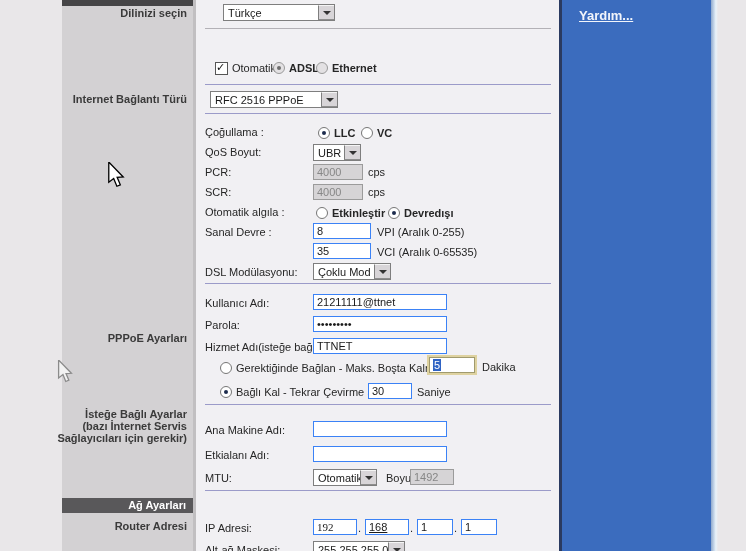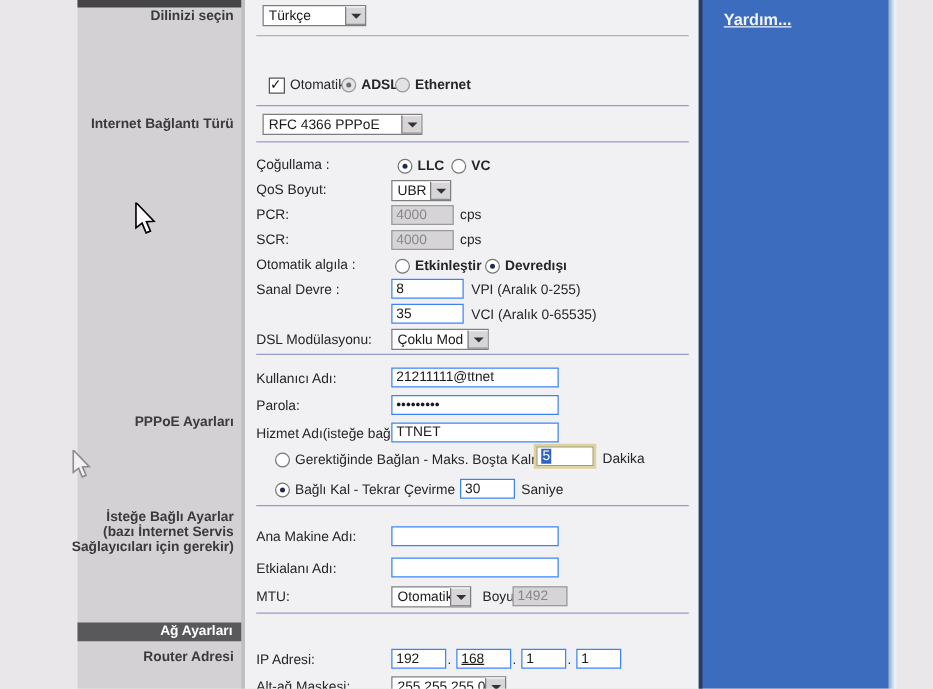--- a/index.html
+++ b/index.html
@@ -65,36 +65,36 @@
   <div class="sb-label" style="top:332px">PPPoE Ayarları</div>
   <div class="sb-label" style="top:408px">İsteğe Bağlı Ayarlar</div>
   <div class="sb-label" style="top:420px">(bazı İnternet Servis</div>
   <div class="sb-label" style="top:432px">Sağlayıcıları için gerekir)</div>
   <div class="sb-header" style="top:498px;height:15px;line-height:15px">Ağ Ayarları</div>
   <div class="sb-label" style="top:520px">Router Adresi</div>
 </div>
 
 <div id="content">
 
-  <div class="dd" style="left:14px;top:4px;width:83px">
+  <div class="dd" style="left:27px;top:4px;width:112px">
     <span class="t">Türkçe</span>
     <span class="a"></span>
   </div>
   <div class="sep gray" style="top:28px"></div>
 
   <span class="cb checked" style="left:19px;top:62px"></span>
   <span class="lbl" style="left:36px;top:62px">Otomatik</span>
   <span class="rd dim sel" style="left:77px;top:62px"></span>
   <span class="lbl b" style="left:93px;top:62px">ADSL</span>
   <span class="rd dim" style="left:120px;top:62px"></span>
   <span class="lbl b" style="left:136px;top:62px">Ethernet</span>
   <div class="sep" style="top:84px"></div>
 
   <div class="dd" style="left:14px;top:91px;width:128px">
-    <span class="t">RFC 4366 PPPoE</span>
+    <span class="t">RFC 2516 PPPoE</span>
     <span class="a"></span>
   </div>
   <div class="sep" style="top:113px"></div>
 
   <span class="lbl" style="left:9px;top:126px">Çoğullama :</span>
   <span class="rd sel" style="left:122px;top:127px"></span>
   <span class="lbl b" style="left:138px;top:127px">LLC</span>
   <span class="rd" style="left:165px;top:127px"></span>
   <span class="lbl b" style="left:181px;top:127px">VC</span>
 
@@ -156,21 +156,21 @@
   <span class="lbl" style="left:9px;top:472px">MTU:</span>
   <div class="dd" style="left:117px;top:469px;width:64px">
     <span class="t">Otomatik</span>
     <span class="a"></span>
   </div>
   <span class="lbl" style="left:190px;top:472px">Boyut:</span>
   <input class="ti dis" style="left: 214px; top: 469px; width: 36px;" readonly="" value="1492">
   <div class="sep" style="top:490px"></div>
 
   <span class="lbl" style="left:9px;top:522px">IP Adresi:</span>
-  <input class="ti" style="left: 117px; top: 519px; width: 36px;" value="192">
+  <input class="ti" style="left: 117px; top: 519px; width: 36px; font-family: Liberation Serif, serif;" value="192">
   <span class="unit" style="left:162px;top:522px">.</span>
   <input class="ti" style="left: 169px; top: 519px; width: 36px; text-decoration: underline;" value="168">
   <span class="unit" style="left:214px;top:522px">.</span>
   <input class="ti" style="left: 221px; top: 519px; width: 28px;" value="1">
   <span class="unit" style="left:258px;top:522px">.</span>
   <input class="ti" style="left: 265px; top: 519px; width: 28px;" value="1">
 
   <span class="lbl" style="left:9px;top:544px">Alt-ağ Maskesi:</span>
   <div class="dd" style="left:117px;top:541px;width:92px">
     <span class="t">255.255.255.0</span>

